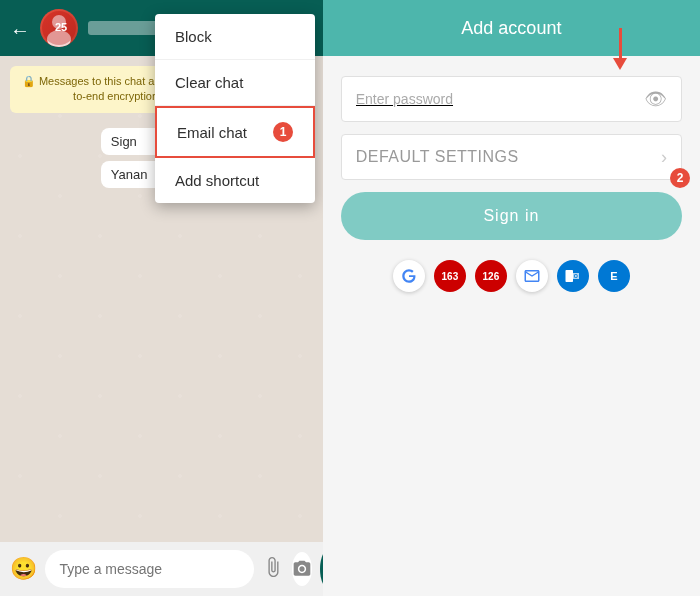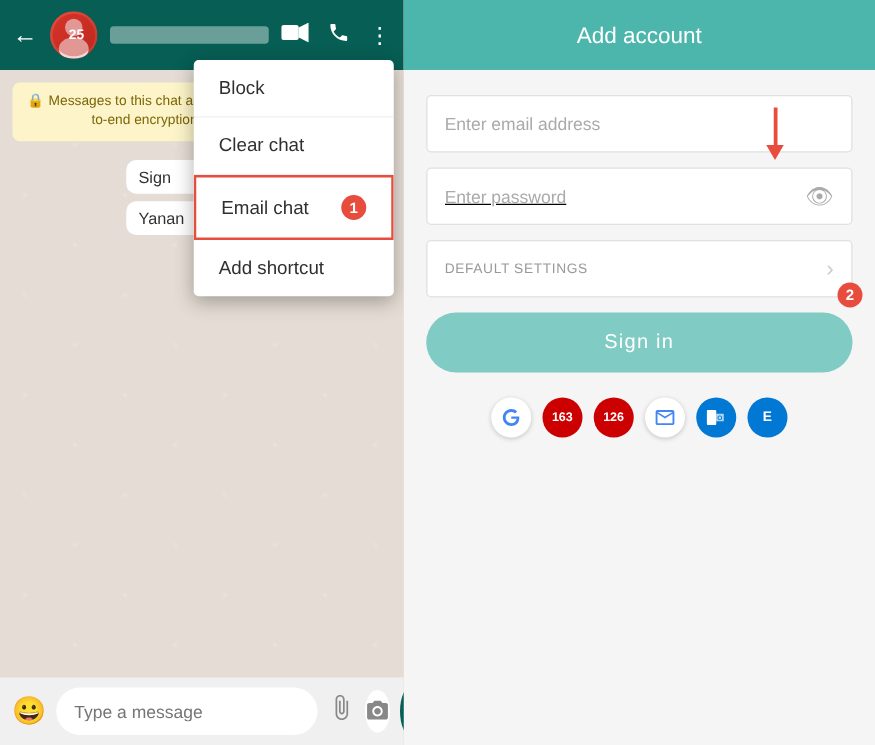--- a/index.html
+++ b/index.html
@@ -120,21 +120,21 @@
     }
 
     .check-mark {
       color: #4fc3f7;
       font-size: 10px;
     }
 
     
     .context-menu {
       position: absolute;
-      top: 48px;
+      top: 14px;
       left: 155px;
       z-index: 100;
       background: white;
       border-radius: 4px;
       box-shadow: 0 4px 15px rgba(0,0,0,0.3);
       min-width: 160px;
       overflow: hidden;
     }
 
     .context-menu-item {
@@ -318,21 +318,21 @@
       height: 46px;
       display: flex;
       align-items: center;
       padding: 0 14px;
       justify-content: space-between;
       cursor: pointer;
       position: relative;
     }
 
     .default-settings-label {
-      font-size: 11px;
+      font-size: 16px;
       color: #999;
       letter-spacing: 0.5px;
       text-transform: uppercase;
     }
 
     .chevron-right {
       color: #ccc;
       font-size: 18px;
     }
 
@@ -506,23 +506,20 @@
   </div>
 </div>
 
 <div class="right-panel">
   <div class="right-header">
     <span class="right-header-title">Add  account</span>
   </div>
 
   <div class="right-content">
 
-    <div class="input-field">
-      <input type="email" placeholder="Enter email address" style="">
-    </div>
 
     <div class="password-wrapper">
       <div style="position:relative;text-decoration:underline;">
 
         <div style="position:absolute; right:55px; top:-48px; z-index:20; display:flex; flex-direction:column; align-items:center;">
           <div style="width:3px; height:30px; background:#e74c3c;"></div>
           <div style="width:0; height:0; border-left:7px solid transparent; border-right:7px solid transparent; border-top:12px solid #e74c3c;"></div>
         </div>
         <div class="input-field" style="position:relative;">
           <input type="password" style="padding-right: 30px;" placeholder="Enter password">

